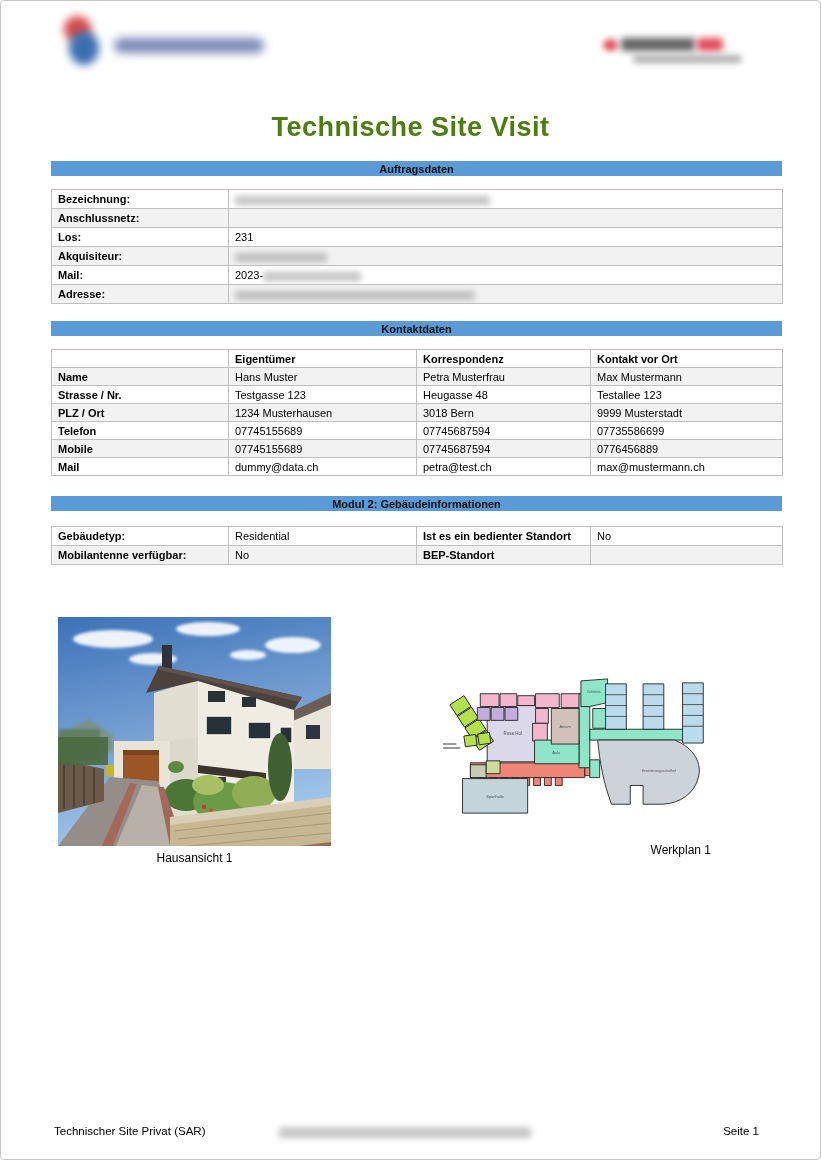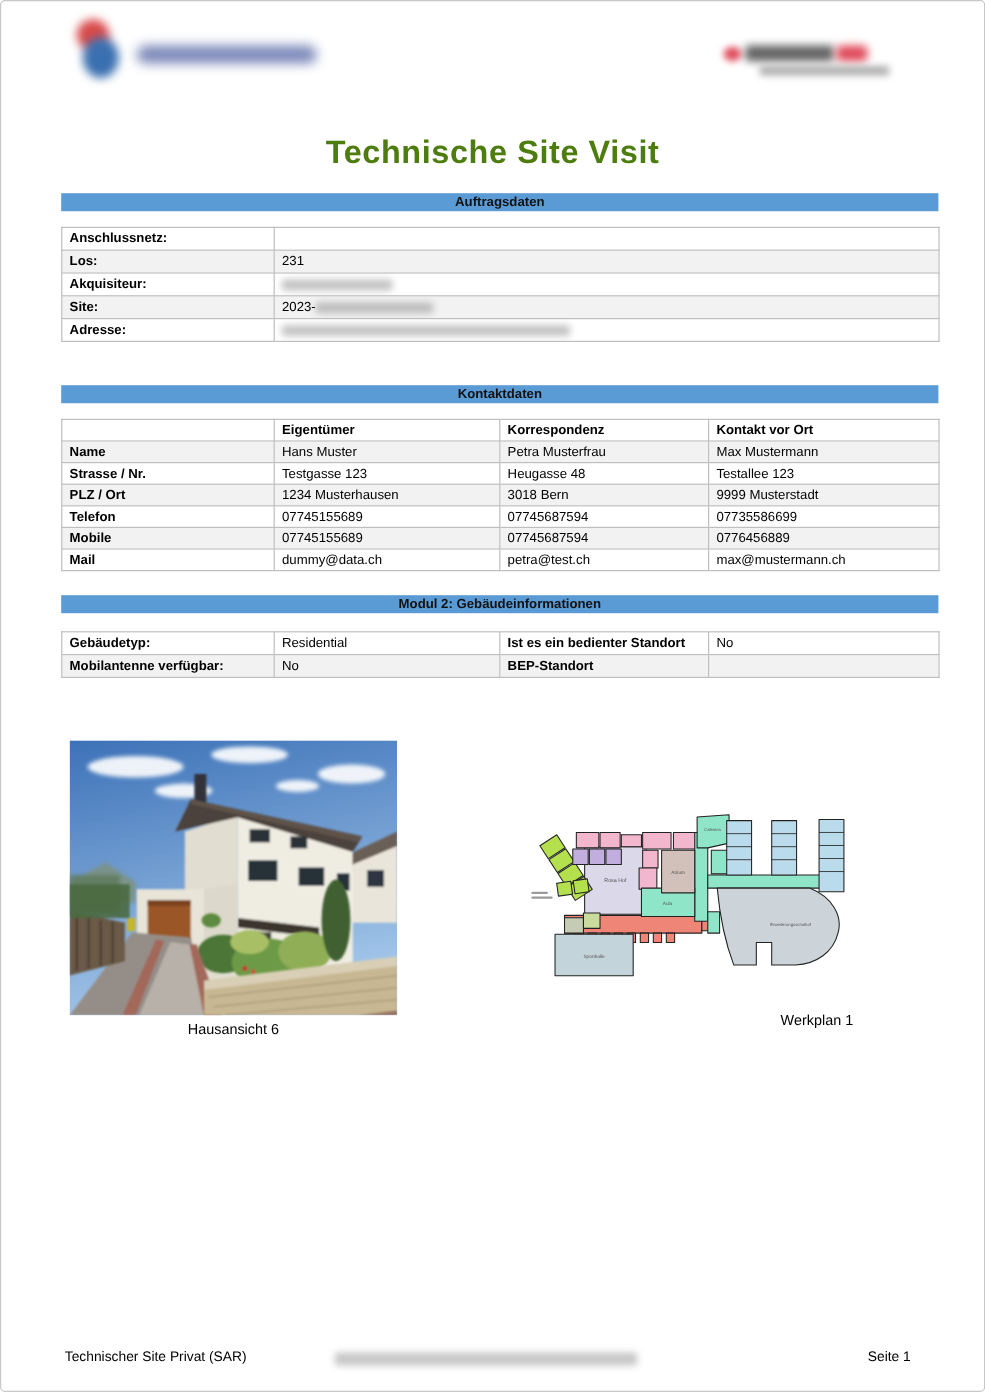--- a/index.html
+++ b/index.html
@@ -71,34 +71,38 @@
 
   <div class="bar" style="top:160px;">
     <span>Auftragsdaten</span>
   </div>
   <table id="t-auftrag">
     <colgroup>
         <col style="width:177px">
         <col style="width:554px">
       </colgroup>
     <tbody>
+        <tr>
+      <td class="lbl">Bezeichnung:</td>
+      <td><span class="redact" style="width:255px"></span></td>
+    </tr>
     <tr>
       <td class="lbl">Anschlussnetz:</td>
       <td></td>
     </tr>
     <tr>
       <td class="lbl">Los:</td>
       <td>231</td>
     </tr>
     <tr>
       <td class="lbl">Akquisiteur:</td>
       <td><span class="redact" style="width:92px"></span></td>
     </tr>
     <tr>
-      <td class="lbl">Site:</td>
+      <td class="lbl">Mail:</td>
       <td><span>2023-</span><span class="redact" style="width:98px"></span></td>
     </tr>
     <tr>
       <td class="lbl">Adresse:</td>
       <td><span class="redact" style="width:240px"></span></td>
     </tr>
   </tbody>
     </table>
 
   <div class="bar" style="top:320px;">
@@ -268,21 +272,21 @@
         <polygon points="0,142 46,152 46,184 0,196" fill="#6a5a46"></polygon>
         <g stroke="#4e4234" stroke-width="2">
           <line x1="6" y1="146" x2="6" y2="192"></line>
             <line x1="16" y1="148" x2="16" y2="190"></line>
           <line x1="26" y1="150" x2="26" y2="188"></line>
             <line x1="36" y1="151" x2="36" y2="186"></line>
         </g>
         <rect x="0" y="120" width="50" height="28" fill="#4a6a40" opacity=".9"></rect>
       </g>
     </svg>
-    <div class="caption">Hausansicht 6</div>
+    <div class="caption">Hausansicht 1</div>
   </div>
 
   <div class="fig-plan">
     <svg viewBox="0 0 275 150" width="275" height="148">
       <rect width="275" height="150" fill="#ffffff"></rect>
       <g stroke="#222" stroke-width="0.9" stroke-linejoin="round">
 
         <rect x="48" y="33" width="52" height="57" fill="#dbd8ea"></rect>
 
         <g fill="#ee8576">

